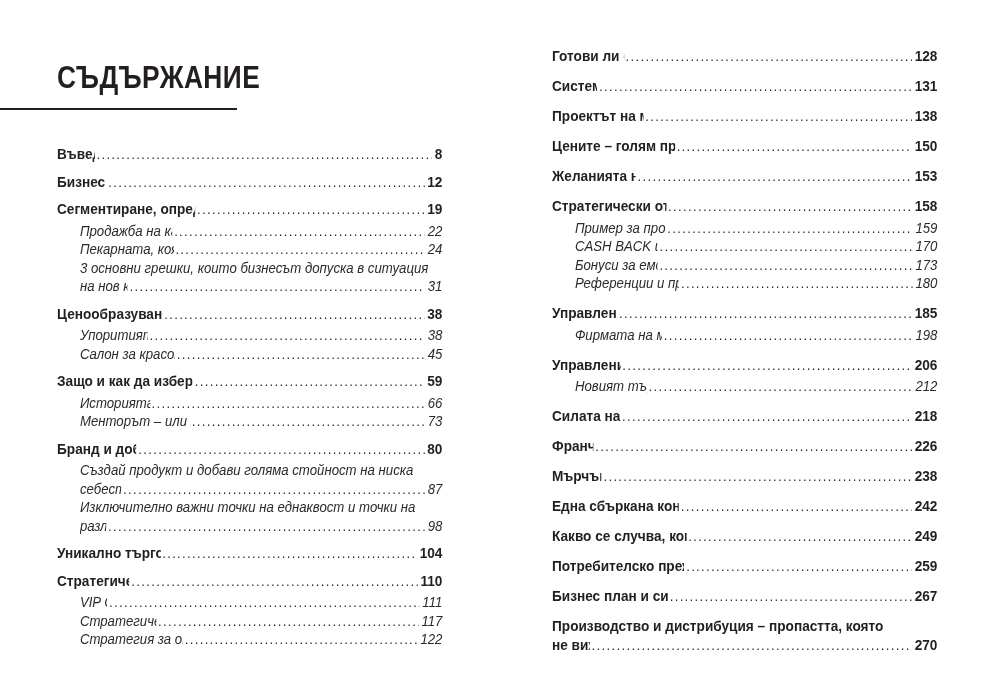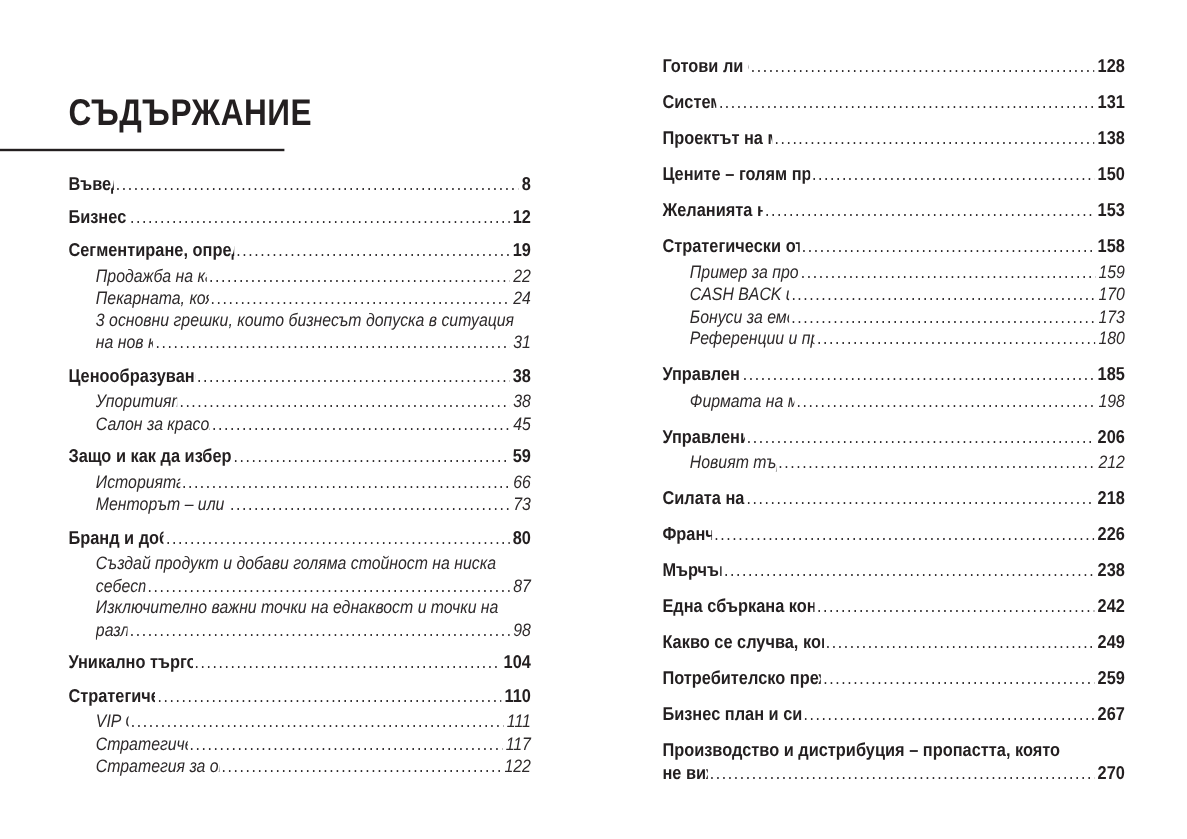--- a/index.html
+++ b/index.html
@@ -17,21 +17,20 @@
     color: #231f20;
   }
   
   .title-wrap {
     position: absolute;
     left: 0;
     top: 0;
     width: 237px;
     height: 108px;
     border-bottom: 2px solid #231f20;
-    margin-top: 16px;
   }
   .title {
     position: absolute;
     left: 57px;
     top: 60px;
     margin: 0;
     font-size: 31px;
     font-weight: 700;
     line-height: 36px;
     letter-spacing: 0.5px;

